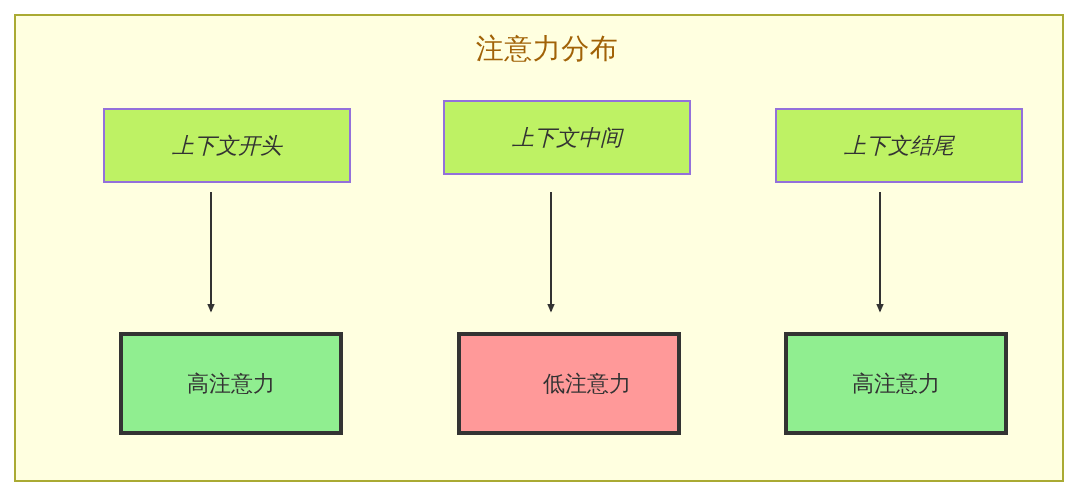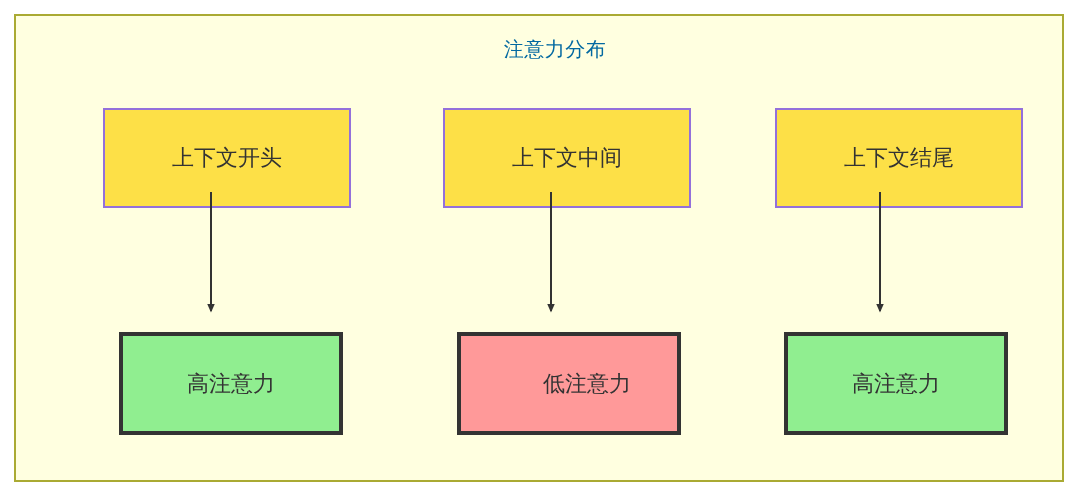--- a/index.html
+++ b/index.html
@@ -30,69 +30,70 @@
     top: 14px;
     width: 1050px;
     height: 468px;
     box-sizing: border-box;
     background: #ffffe0;
     border: 2px solid #aaaa33;
   }
 
   .subgraph-title {
     position: absolute;
-    left: 16px;
+    left: 8px;
     top: 18px;
     width: 100%;
     text-align: center;
-    font-size: 20px;
+    font-size: 28px;
     line-height: 30px;
-    color: #0369a1;
+    color: #a16207;
     letter-spacing: 0.5px;
     white-space: nowrap;
   }
 
   
   .node {
     position: absolute;
     box-sizing: border-box;
     display: flex;
     align-items: center;
     justify-content: center;
     color: #333333;
     font-size: 22px;
     line-height: 26px;
     white-space: nowrap;
   }
 
   .node.context {
-    background: #fde047;
+    background: #bef264;
     border: 2px solid #9370db;
     width: 248px;
-    height: 100px;
+    height: 75px;
+    font-style: italic;
   }
 
   .node.attention {
     width: 224px;
     height: 103px;
     border: 4px solid #333333;
   }
 
   .node.attention.high {
     background: #90ee90;
     text-align: center;
   }
 
   .node.attention.low {
     background: #ff9999;
   }
 
   
   .col1.top   { left: 87px;  top: 92px; }
-  .col2.top   { left: 427px; top: 92px; text-align: right; }
+  .col2.top   { left: 427px; top: 84px; text-align: right; }
   .col3.top   { left: 759px; top: 92px; text-align: right; }
 
   .col1.bottom { left: 103px; top: 316px; }
   .col2.bottom { left: 441px; top: 316px; padding-left: 36px; }
   .col3.bottom { left: 768px; top: 316px; }
 
   
   .arrows {
     position: absolute;
     left: 0;

